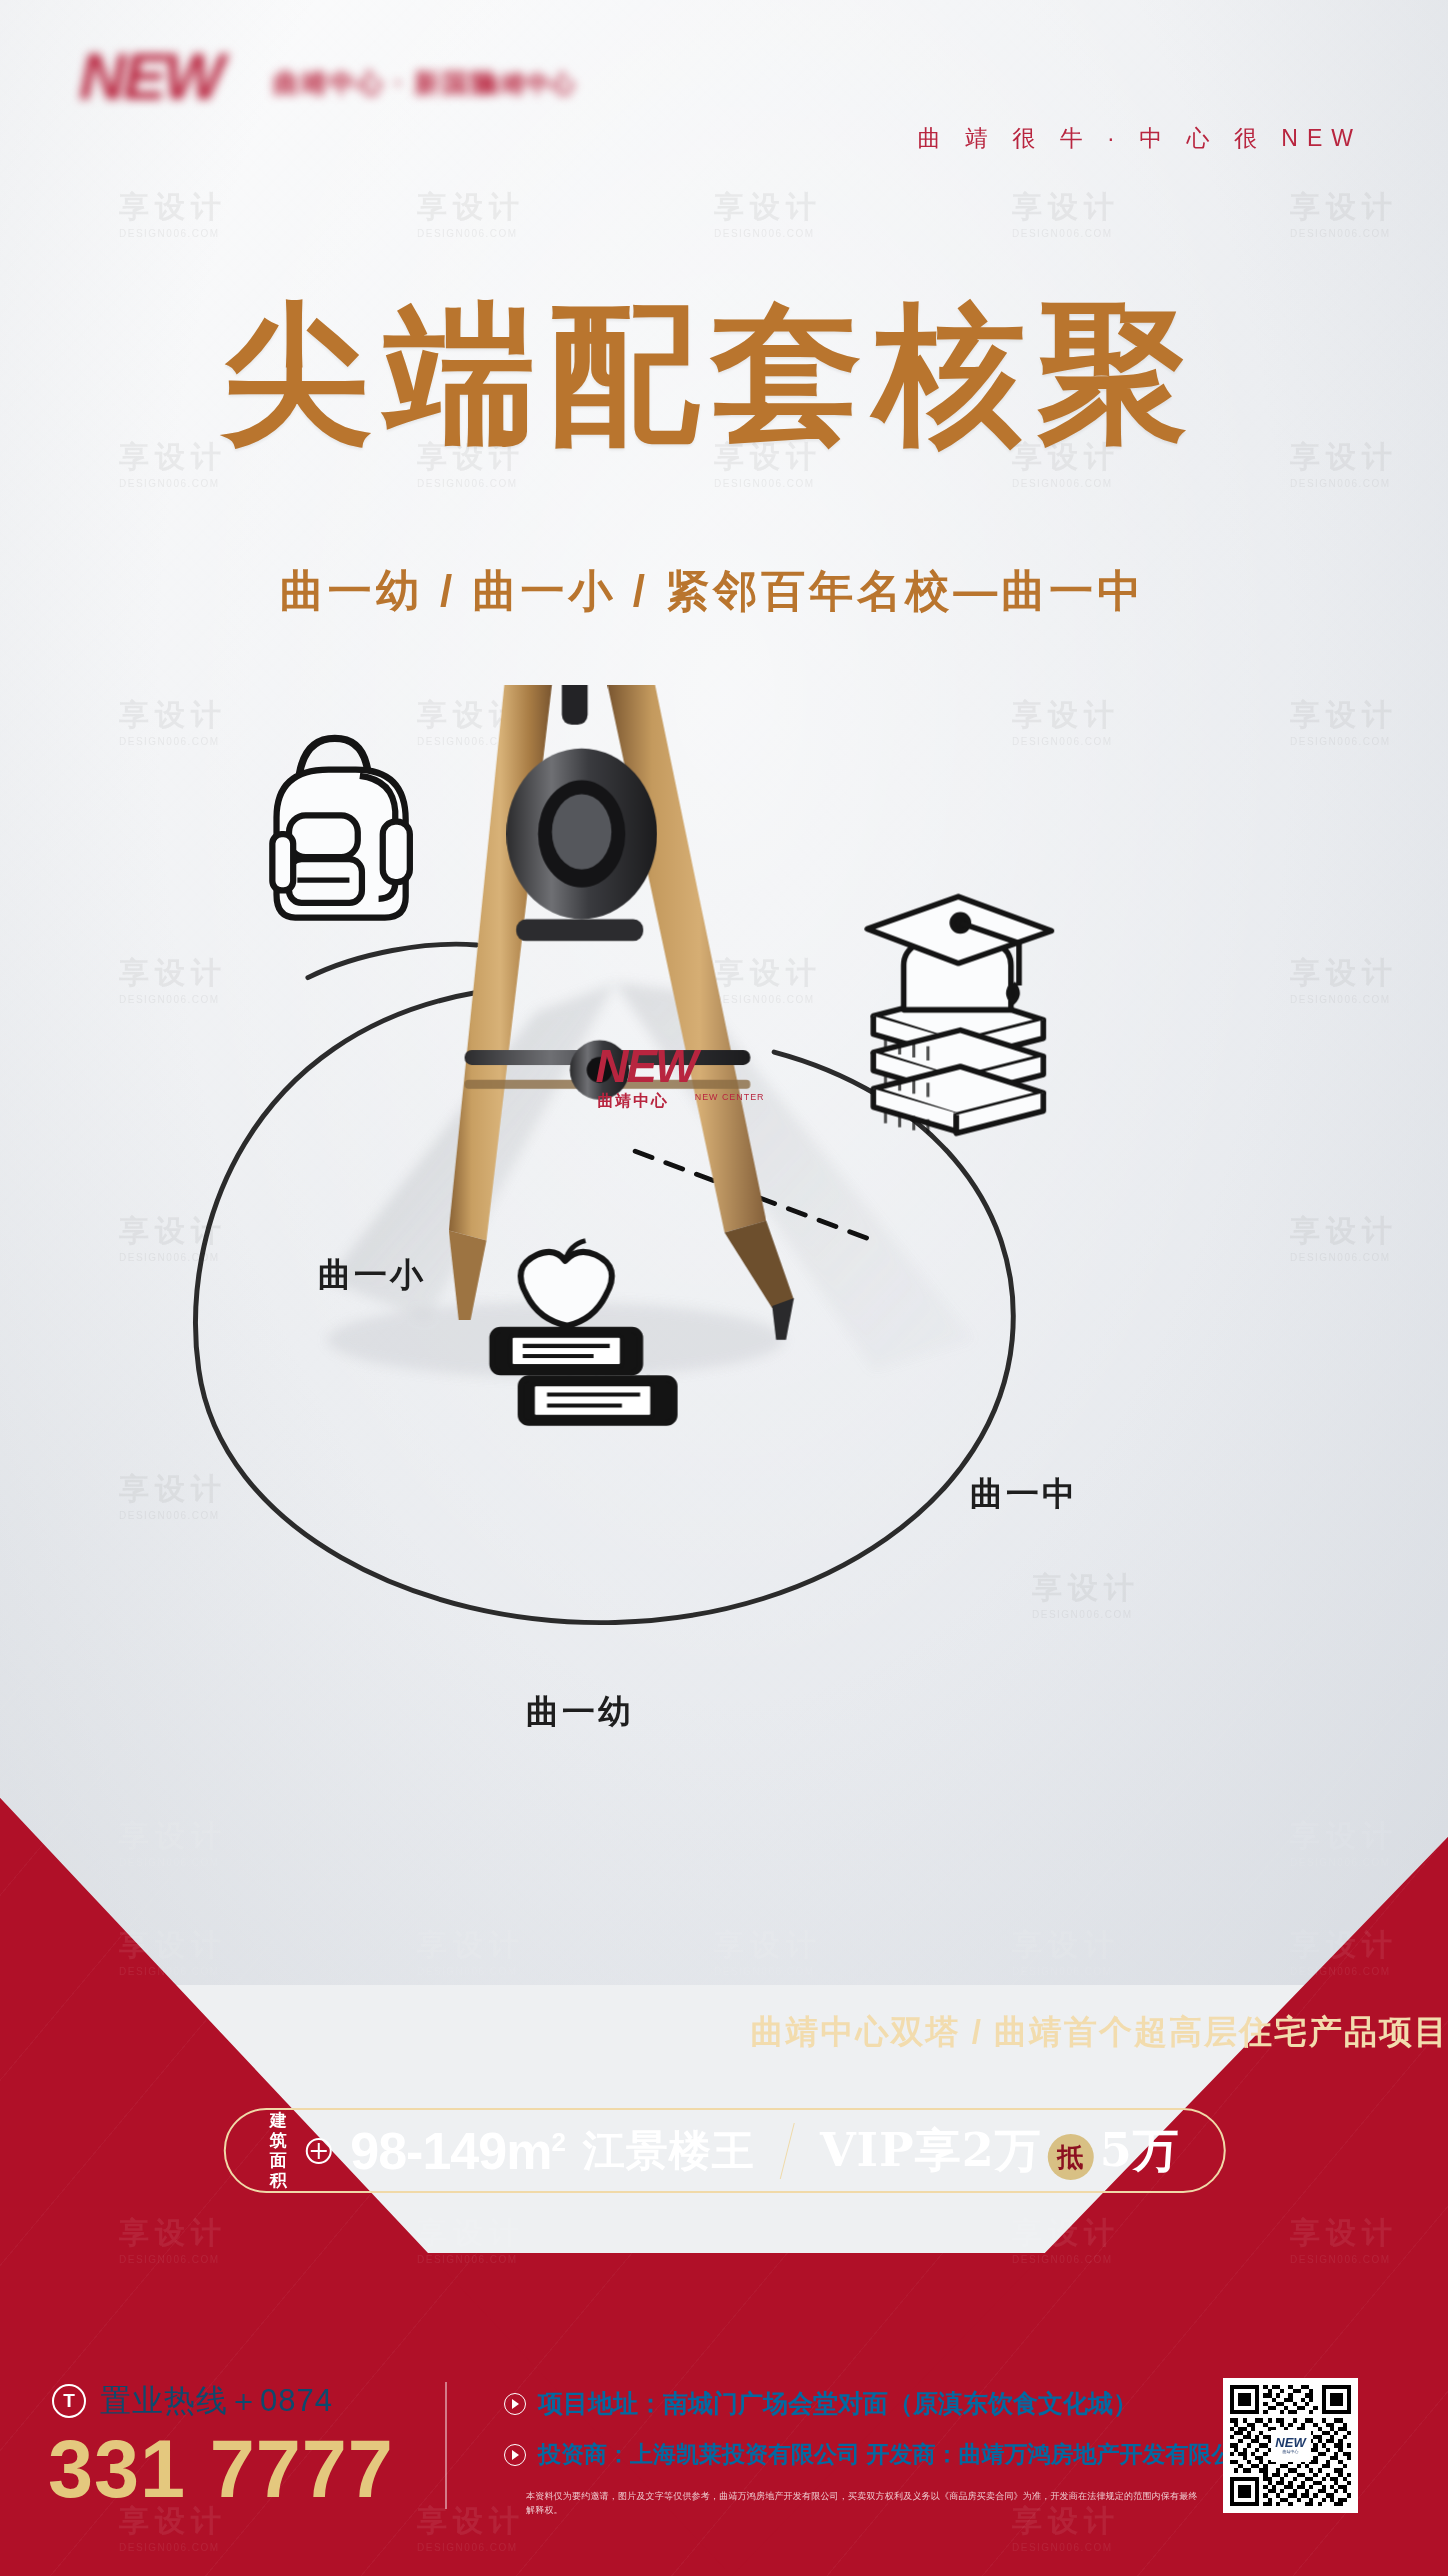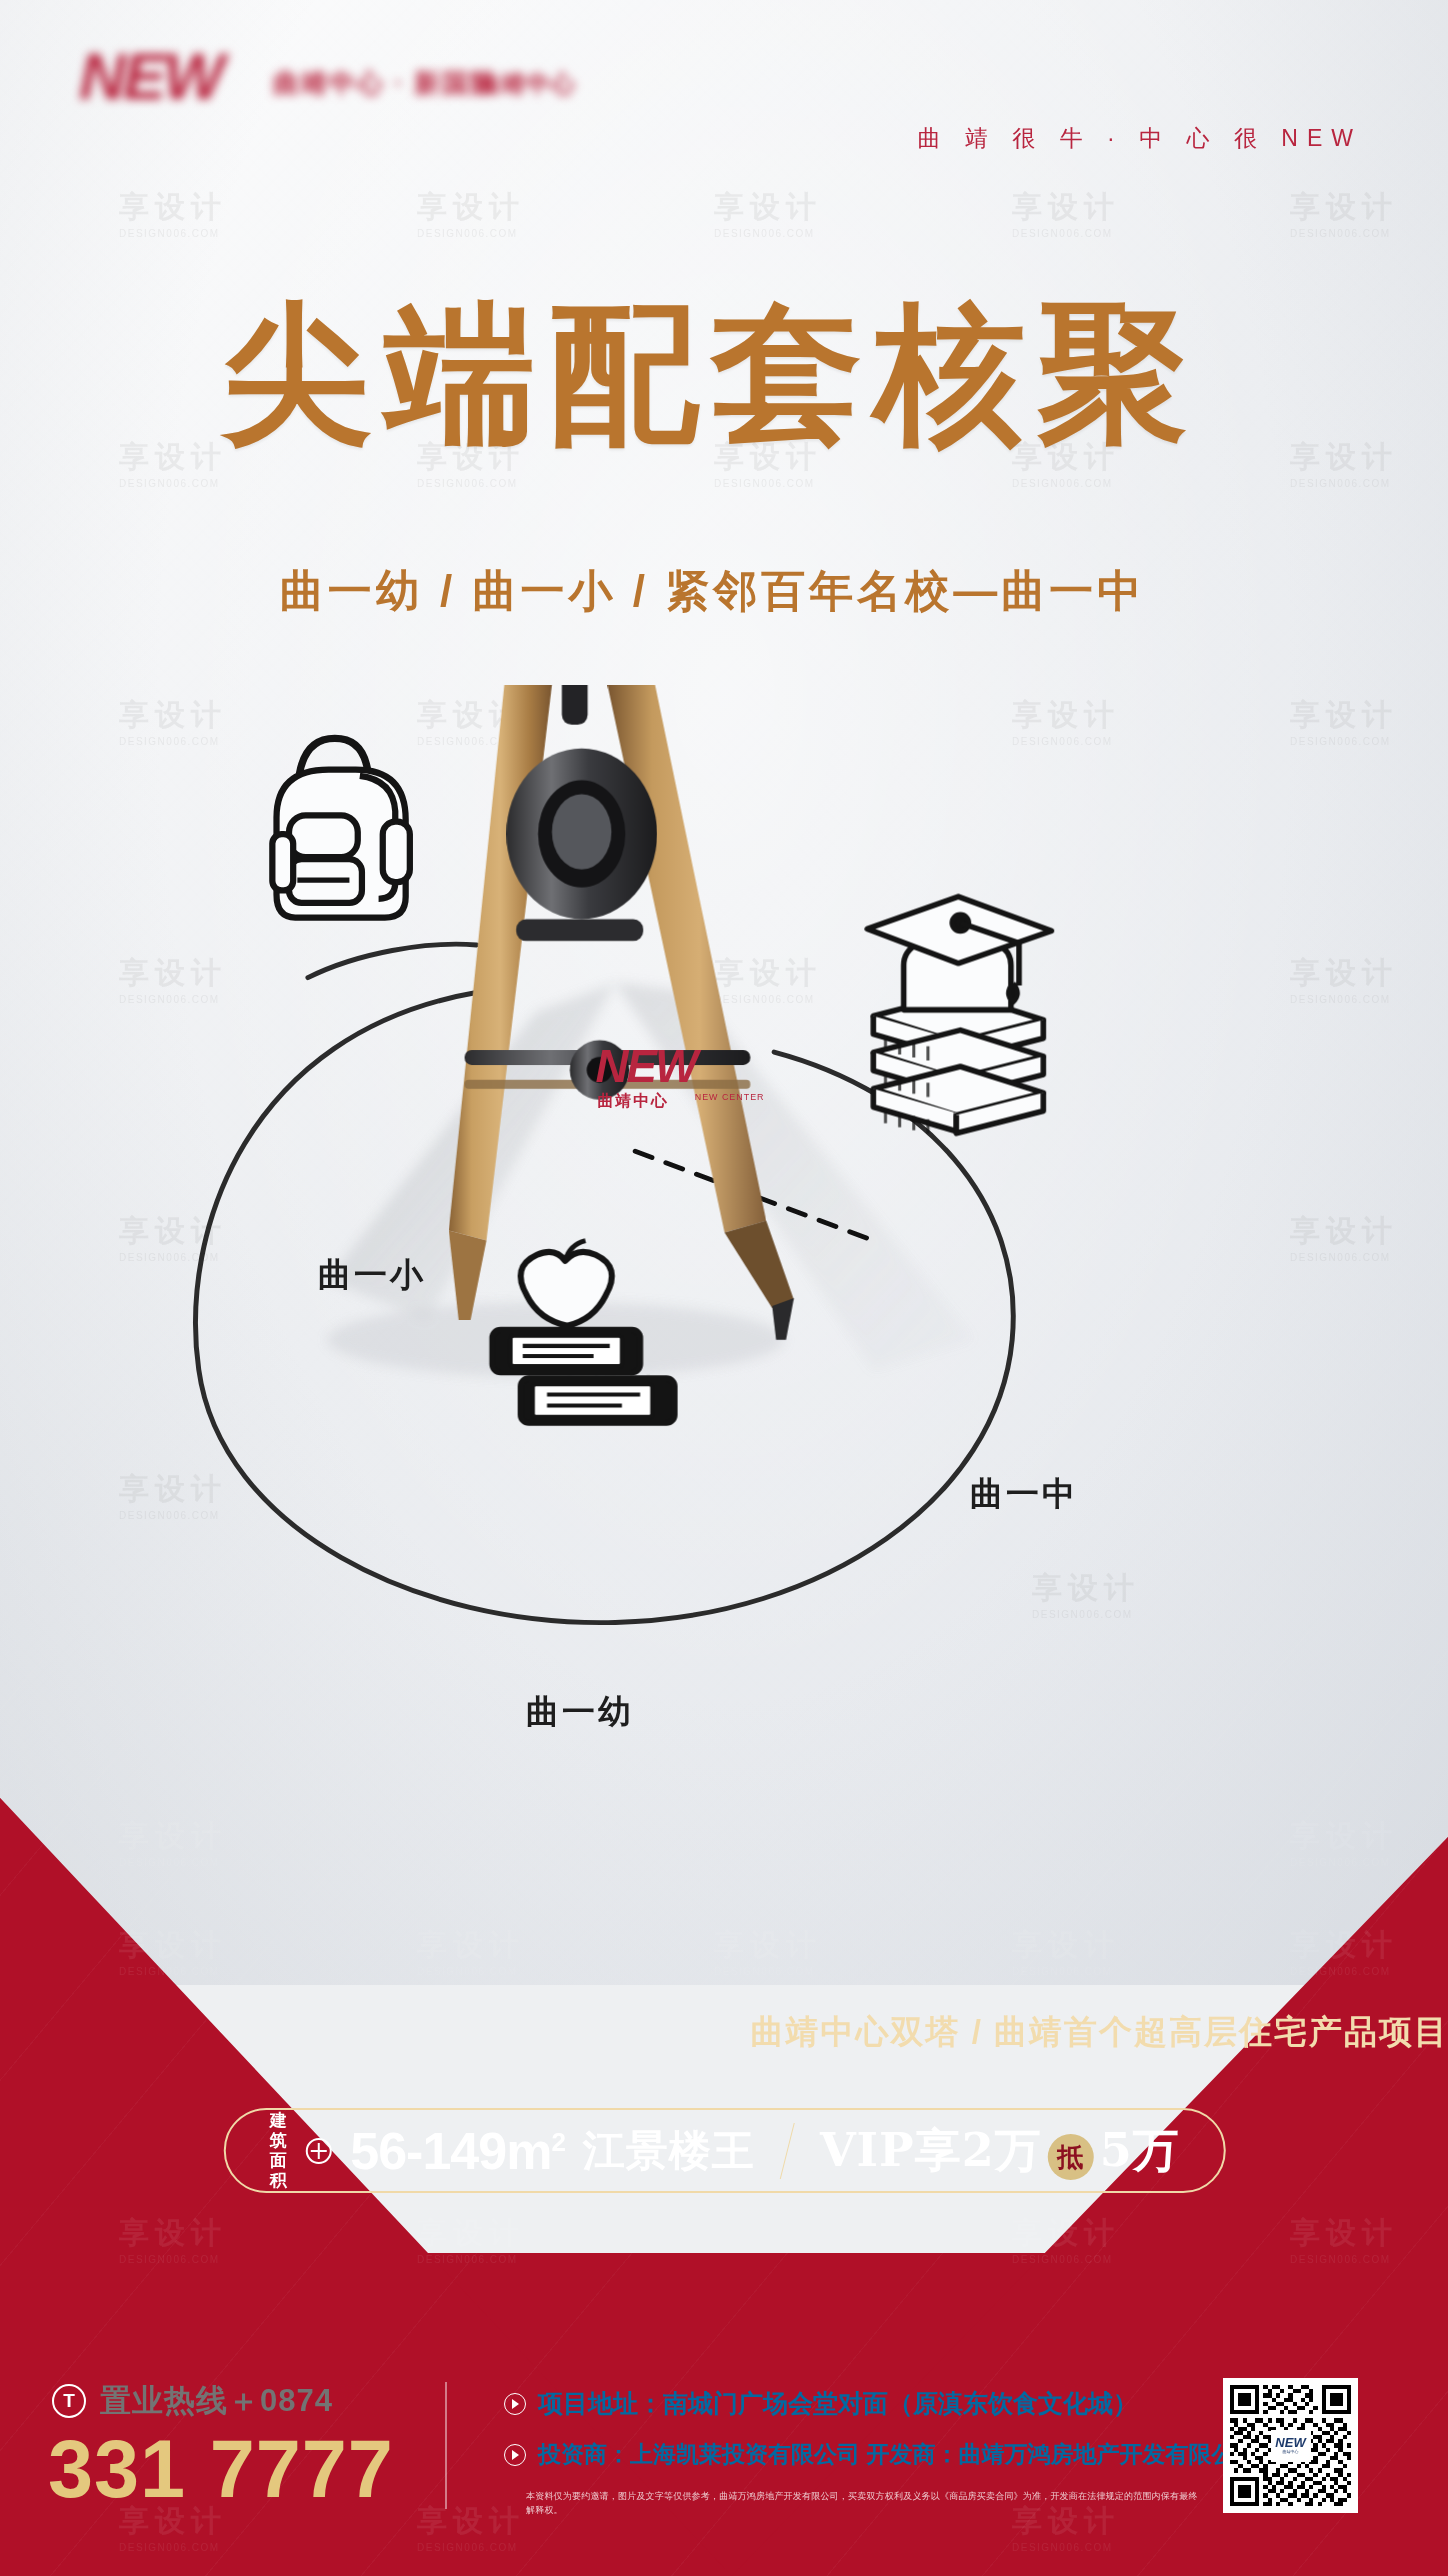--- a/index.html
+++ b/index.html
@@ -181,21 +181,21 @@
     position:absolute; left:52px; top:2380px;
     display:flex; align-items:center; gap:14px;
   }
   .t-badge{
     width:34px;height:34px;border-radius:50%;
     border:2px solid #fff; color:#fff;
     display:flex;align-items:center;justify-content:center;
     font-size:19px; font-weight:700; flex:0 0 auto;
   }
   .hotline-label{
-    font-size:31px; color:#737373; letter-spacing:1px; white-space:nowrap; font-weight:700;
+    font-size:31px; color:#0c4a6e; letter-spacing:1px; white-space:nowrap; font-weight:400;
   }
   .hotline-num{
     position:absolute; left:48px; top:2425px;
     font-family:"Liberation Sans", sans-serif;
     font-size:81px; line-height:89px; font-weight:900;
     color:#E4C87E; letter-spacing:1px; white-space:nowrap;
   }
 
   .info-row{
     position:absolute; display:flex; align-items:center; gap:12px;
@@ -426,21 +426,21 @@
   <div class="wm onred" style="left:1012px;top:2501px;">享设计<small>DESIGN006.COM</small></div>
 
   <div class="proj-line">曲靖中心双塔 / 曲靖首个超高层住宅产品项目</div>
 
   <div class="pill">
     <div class="area-stack">
       <span>建筑</span>
       <span>面积</span>
     </div>
     <div class="mark-icon"></div>
-    <div class="big"><span>56-149</span><span>m</span><span class="sup">2</span></div>
+    <div class="big"><span>98-149</span><span>m</span><span class="sup">2</span></div>
     <div class="cn">江景楼王</div>
     <div class="divider"></div>
     <div class="vip"><span>VIP享2万</span><span class="di">抵</span><span>5万</span></div>
   </div>
 
   <div class="hotline-row">
     <div class="t-badge">T</div>
     <div class="hotline-label">置业热线＋0874</div>
   </div>
   <div class="hotline-num">331 7777</div>

